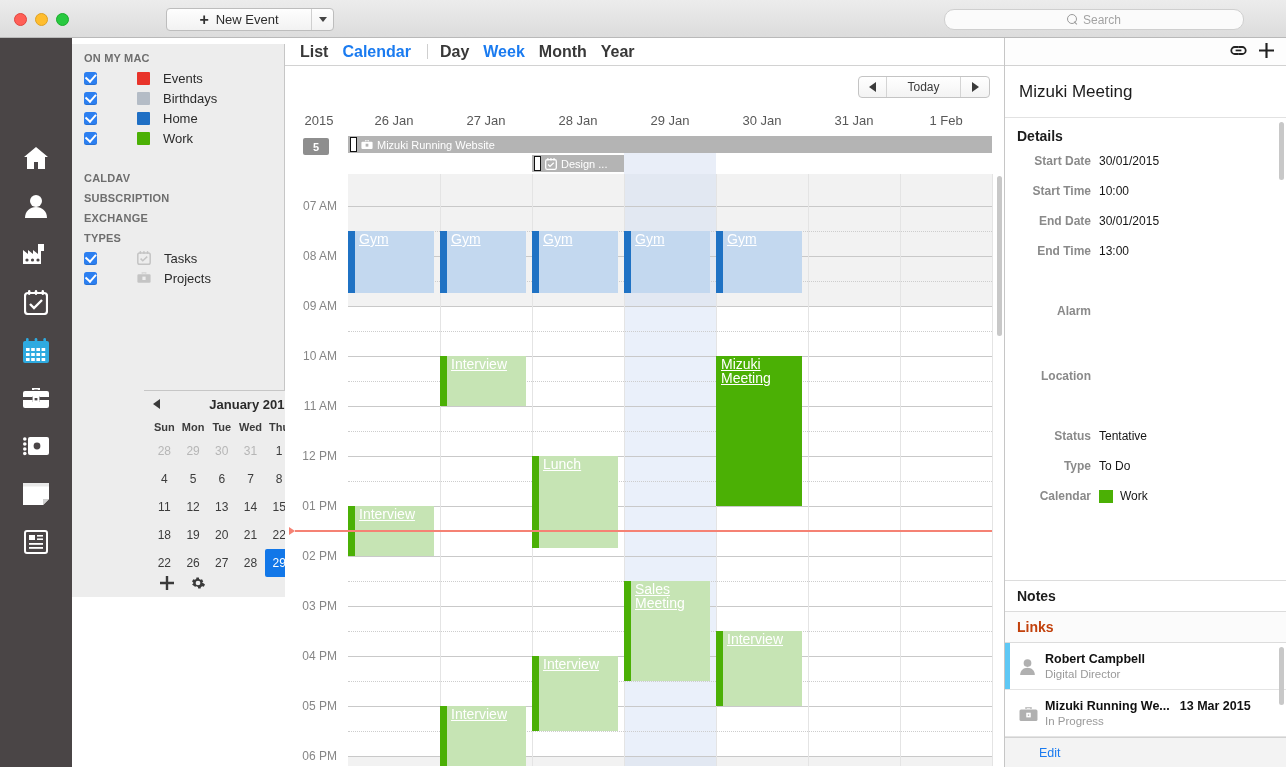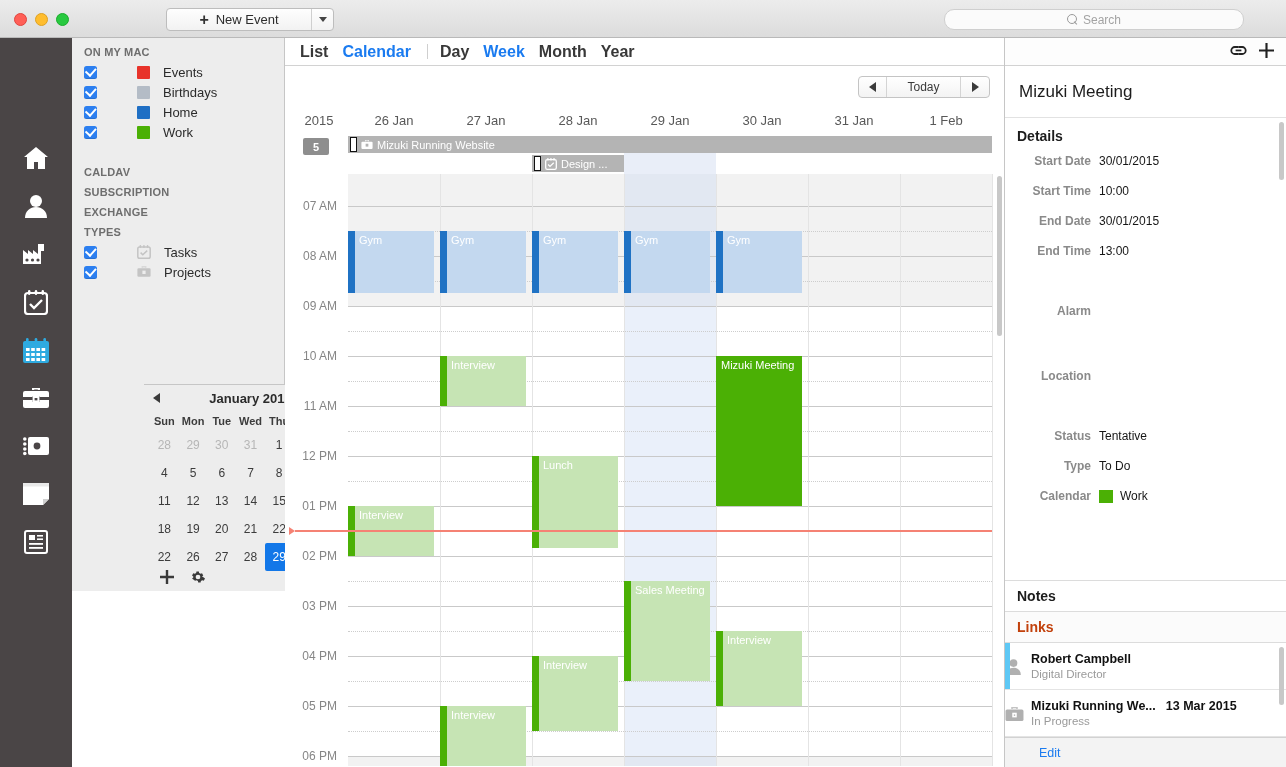--- a/index.html
+++ b/index.html
@@ -63,21 +63,21 @@
     position: absolute; left: 0; top: 38px; width: 72px; height: 729px;
     background: #4a4546;
   }
   .rail .ri {
     width: 72px; height: 48px; display: flex; align-items: center; justify-content: center;
   }
   .rail .ri svg { display: block; }
 
   
   .sidebar {
-    position: absolute; left: 72px; top: 38px; width: 213px; height: 553px;
+    position: absolute; left: 72px; top: 44px; width: 213px; height: 553px;
     background: #ededed; border-right: 1px solid #c6c6c6;
   }
   .sb-head {
     font-size: 11px; font-weight: bold; color: #6e6e6e; letter-spacing: .2px;
     padding: 0 0 0 12px; height: 20px; line-height: 20px;
   }
   .sb-row { display: flex; align-items: center; height: 20px; padding-left: 12px; }
   .cb {
     width: 13px; height: 13px; border-radius: 2.5px; background: #2c7ff0;
     display: flex; align-items: center; justify-content: center; flex: none;
@@ -155,21 +155,21 @@
   .hourlabel { position: absolute; left: 0; width: 52px; text-align: right; font-size: 12px; color: #868686; }
   .col { position: absolute; top: 0; bottom: 0; }
   .col.dim { background: #f4f4f4; }
   .col.sel { background: #eaf0fa; }
   .colline { position: absolute; top: 0; bottom: 0; width: 1px; background: #e4e4e4; }
   .hline { position: absolute; height: 1px; background: #c9c9c9; }
   .hline.half { background: none; border-top: 1px dotted #cdcdcd; height: 0; }
   .evt { position: absolute; overflow: hidden; }
   .evt .bar { position: absolute; left: 0; top: 0; bottom: 0; width: 7px; }
   .evt .body { position: absolute; left: 7px; right: 0; top: 0; bottom: 0; padding: 2px 0 0 4px; }
-  .evt .t { font-size: 11px; color: #fff; line-height: 13px; }
+  .evt .t { font-size: 14px; color: #fff; line-height: 13px; text-decoration: underline; }
   .evt.blue .bar { background: #1f72c4; }
   .evt.blue .body { background: #c3d8ef; }
   .evt.green .bar { background: #4bb005; }
   .evt.green .body { background: #c6e4b4; }
   .evt.solid { background: #4bb005; }
   .evt.solid .body { left: 0; background: none; padding-left: 5px; }
   .nowline { position: absolute; height: 2px; background: #f58274; }
   .nowmark {
     position: absolute; width: 0; height: 0;
     border-top: 4px solid transparent; border-bottom: 4px solid transparent;
@@ -182,21 +182,21 @@
   .insp-top { height: 28px; border-bottom: 1px solid #d2d2d2; display: flex; align-items: center; justify-content: flex-end; gap: 12px; padding-right: 12px; background: #fdfdfd; }
   .insp-title { height: 52px; display: flex; align-items: center; padding-left: 14px; font-size: 17px; color: #1c1c1c; border-bottom: 1px solid #e2e2e2; }
   .insp-body { position: relative; height: 462px; }
   .sec-h { font-size: 14px; font-weight: bold; color: #1c1c1c; padding: 10px 0 6px 12px; }
   .frow { display: flex; align-items: flex-start; height: 30px; }
   .flabel { width: 94px; text-align: right; font-size: 12px; font-weight: bold; color: #8a8a8a; padding-right: 8px; }
   .fval { font-size: 12px; color: #161616; display: flex; align-items: center; gap: 7px; }
   .fval .csw { width: 14px; height: 13px; background: #4bb005; display: inline-block; }
   .notes-h { height: 32px; display: flex; align-items: center; padding-left: 12px; font-size: 14px; font-weight: bold; color: #1c1c1c; border-top: 1px solid #dcdcdc; border-bottom: 1px solid #dcdcdc; }
   .links-h { height: 31px; display: flex; align-items: center; padding-left: 12px; font-size: 14px; font-weight: bold; color: #c2410c; background: #fbfbfb; border-bottom: 1px solid #dcdcdc; }
-  .link-row { position: relative; height: 47px; display: flex; align-items: center; border-bottom: 1px solid #e4e4e4; }
+  .link-row { position: relative; height: 47px; display: flex; align-items: center; border-bottom: 1px solid #e4e4e4; padding-left: 14px; }
   .link-row .accent { position: absolute; left: 0; top: 0; bottom: 0; width: 5px; background: #5ec8f5; }
   .link-row .licon { width: 26px; flex: none; display: flex; align-items: center; justify-content: flex-start; }
   .link-row .ltxt { display: flex; flex-direction: column; gap: 2px; }
   .link-row .l1 { font-size: 12.5px; font-weight: bold; color: #111; display: flex; gap: 10px; }
   .link-row .l2 { font-size: 11.5px; color: #9a9a9a; }
   .edit-bar { position: absolute; left: 0; bottom: 0; width: 100%; height: 30px; background: #f3f3f3; border-top: 1px solid #d2d2d2; display: flex; align-items: center; padding-left: 34px; }
   .edit-bar a { font-size: 12.5px; color: #1a7bf0; text-decoration: none; }
 </style>
 </head>
 <body>

